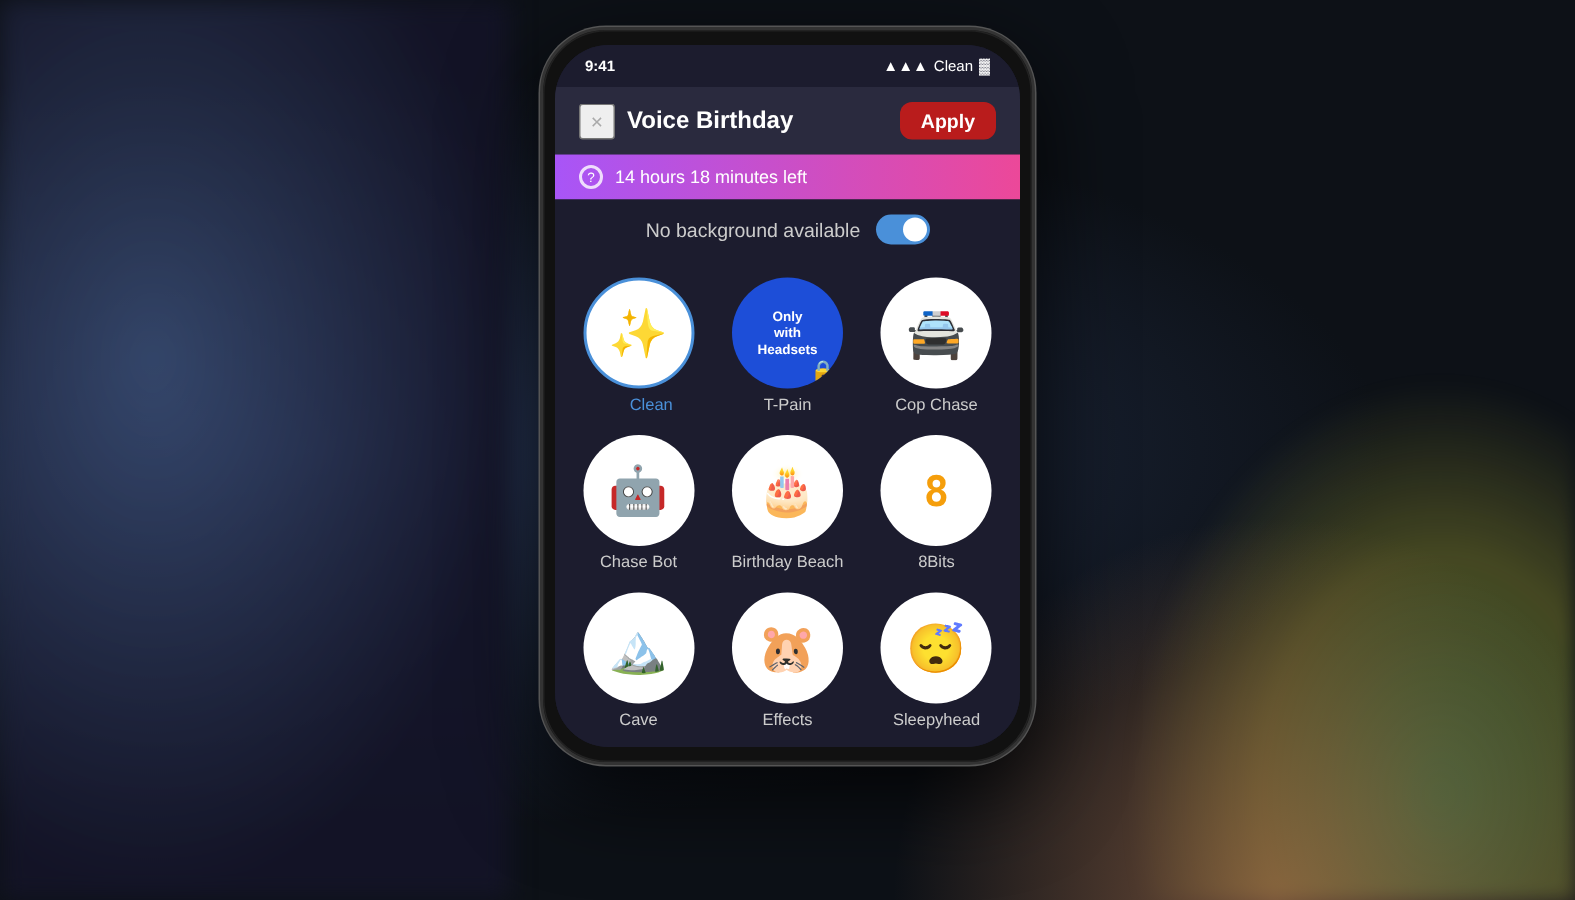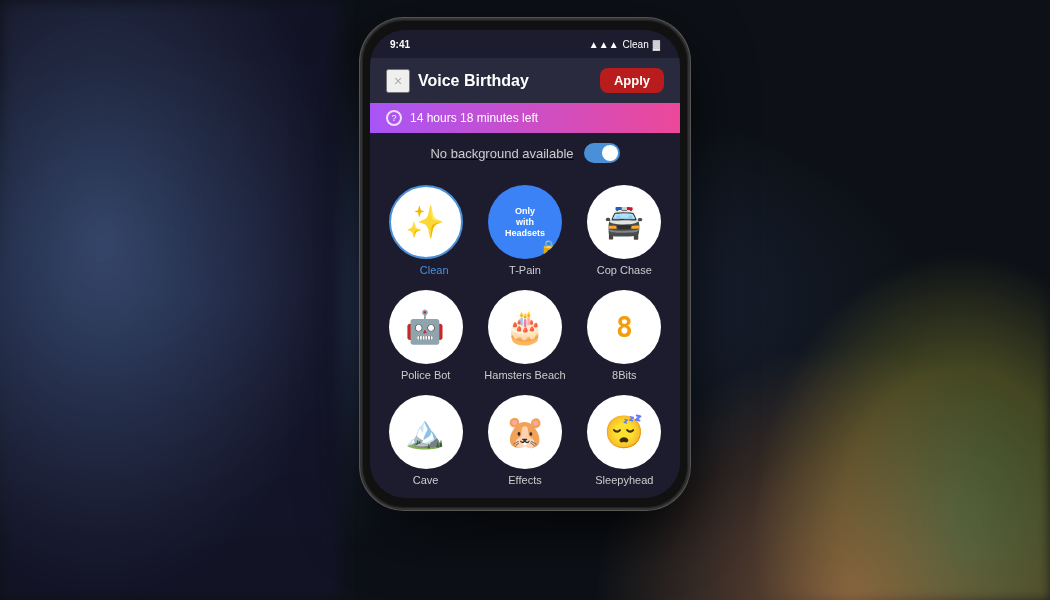--- a/index.html
+++ b/index.html
@@ -152,21 +152,20 @@
     }
 
     
     .toggle-row {
       background: #1c1c2e;
       padding: 10px 16px;
       display: flex;
       align-items: center;
       justify-content: center;
       gap: 10px;
-      text-decoration: underline;
     }
 
     .toggle-label {
       color: #ccc;
       font-size: 13px;
     }
 
     .toggle-switch {
       width: 36px; height: 20px;
       background: #4a90d9;
@@ -318,39 +317,39 @@
       <div class="effects-grid">
 
         <div class="effect-item">
           <div class="effect-circle selected">
             ✨
           </div>
           <span class="effect-name selected">Clean</span>
         </div>
 
         <div class="effect-item">
-          <div class="effect-circle locked" style="background:#3b82f6;">
+          <div class="effect-circle locked" style="background:#1d4ed8;">
             <span class="locked-label">Only with<br>Headsets</span>
           </div>
           <span class="effect-name">T-Pain</span>
         </div>
 
         <div class="effect-item">
           <div class="effect-circle">🚔</div>
           <span class="effect-name">Cop Chase</span>
         </div>
 
         <div class="effect-item">
           <div class="effect-circle">🤖</div>
-          <span class="effect-name">Police Bot</span>
+          <span class="effect-name">Chase Bot</span>
         </div>
 
         <div class="effect-item">
           <div class="effect-circle">🎂</div>
-          <span class="effect-name">Hamsters Beach</span>
+          <span class="effect-name">Birthday Beach</span>
         </div>
 
         <div class="effect-item">
           <div class="effect-circle" style="font-size:28px; font-weight:900; color:#f59e0b; font-family:monospace;">8</div>
           <span class="effect-name">8Bits</span>
         </div>
 
         <div class="effect-item">
           <div class="effect-circle">🏔️</div>
           <span class="effect-name">Cave</span>

